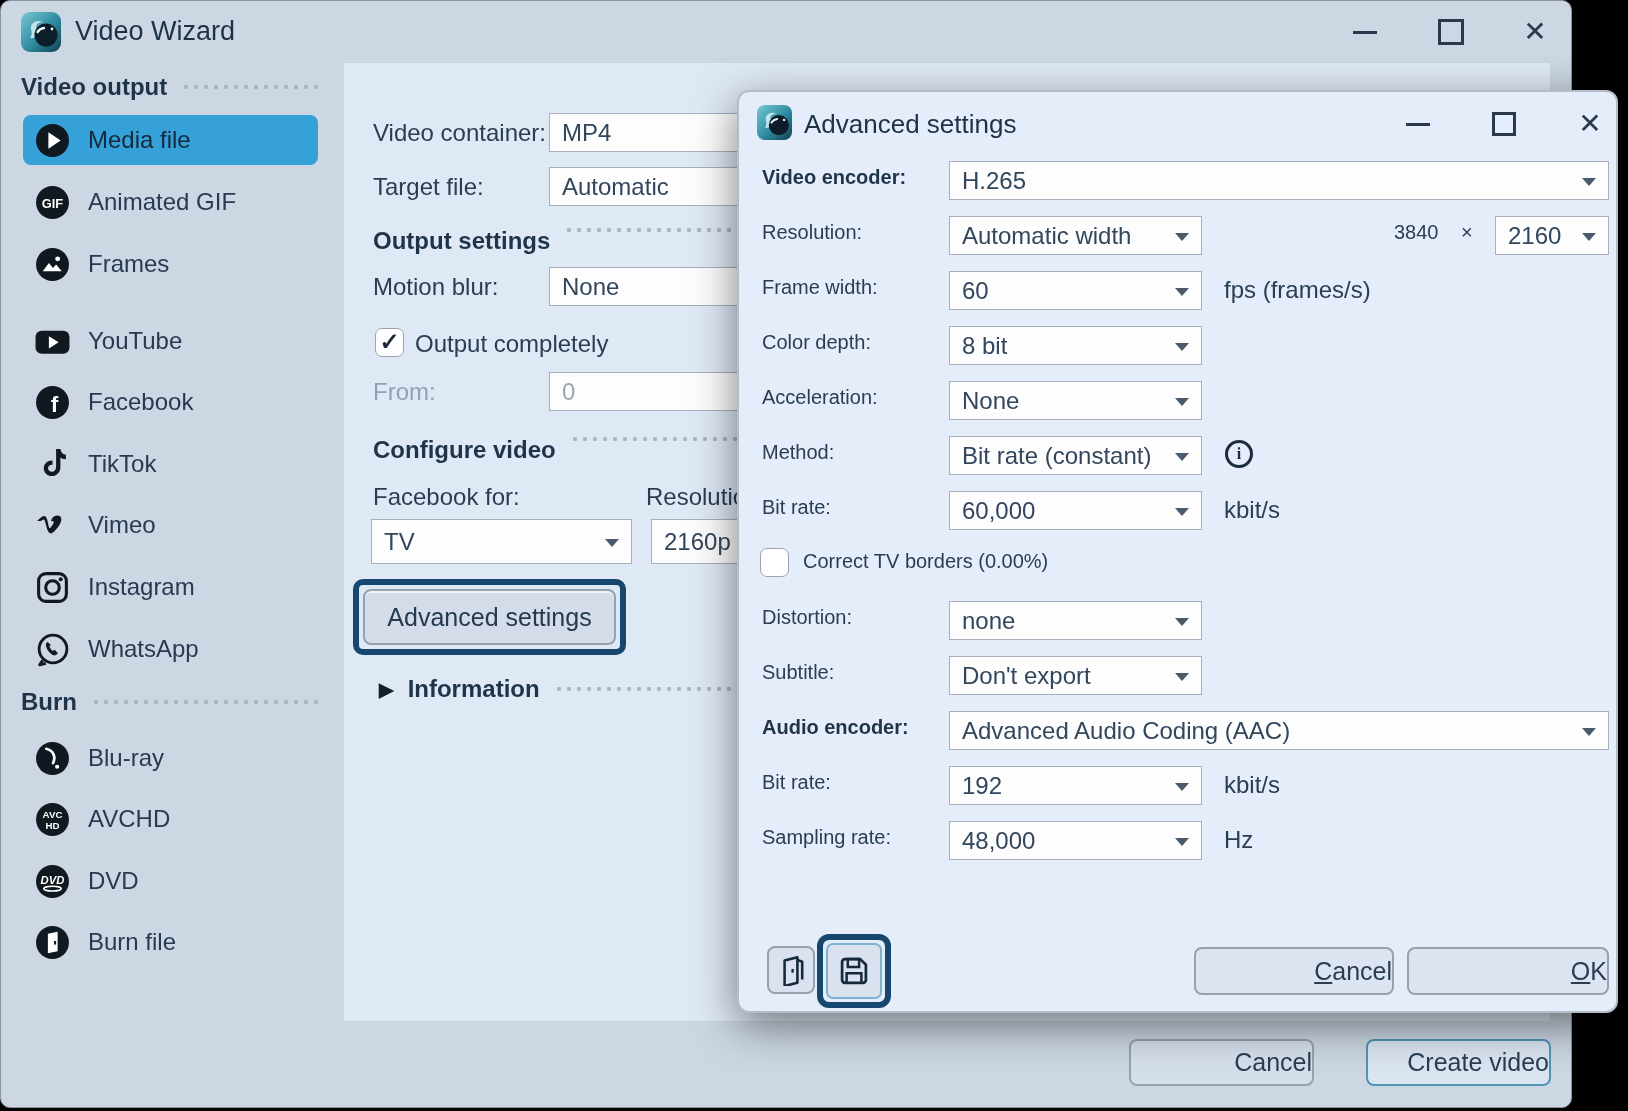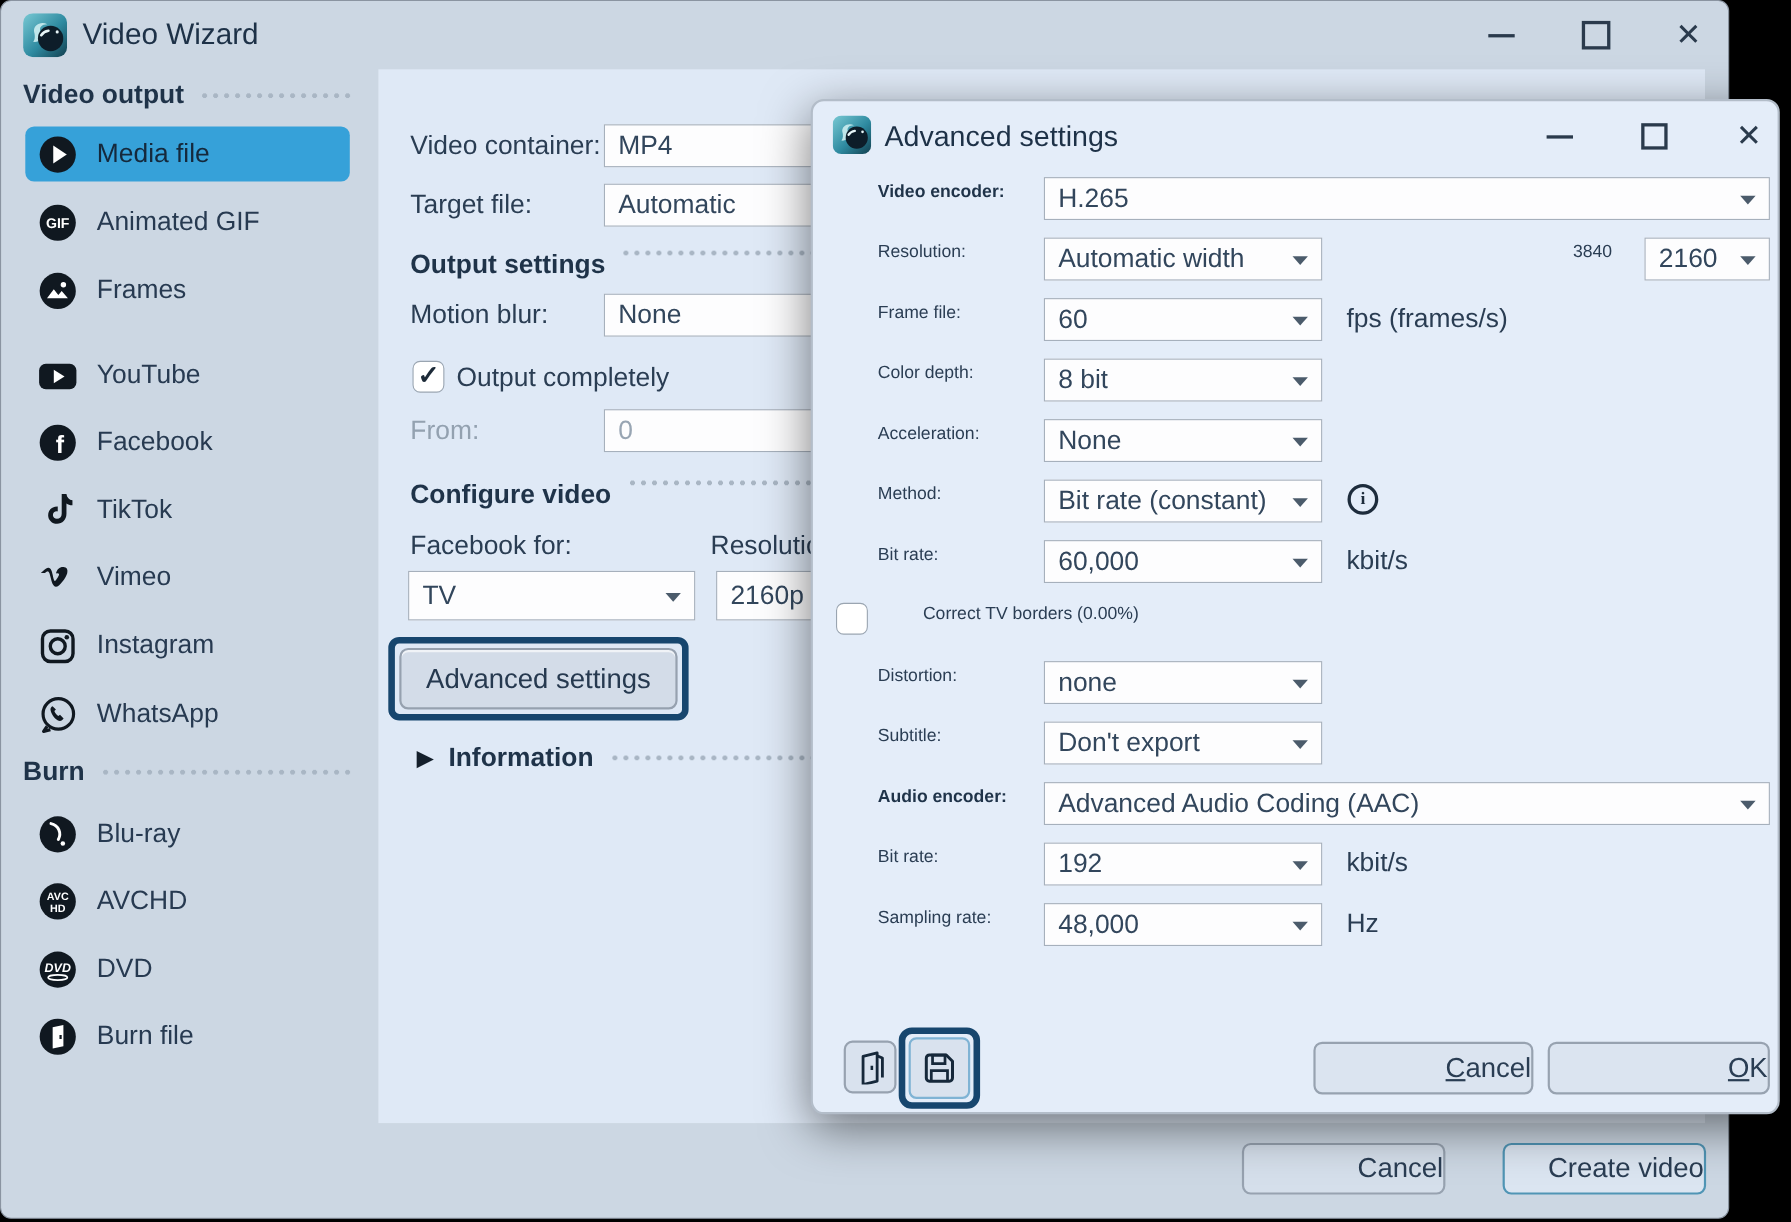--- a/index.html
+++ b/index.html
@@ -46,21 +46,21 @@
   .expander .tri{font-size:19px;color:#141f2b;margin-right:14px;}
   .btn{position:absolute;display:flex;align-items:center;justify-content:flex-end;font-size:25px;color:#2a3d53;
        border:2px solid #97a2b0;border-radius:8px;box-sizing:border-box;background:#d5dfeb;cursor:default;}
   .btn.teal{border-color:#5095b5;background:#dbe5f1;}
   .accel{text-decoration:underline;}
   
   .dialog{position:absolute;left:737px;top:90px;width:881px;height:923px;background:#e4edf9;
           border:2px solid #b3bdc9;border-radius:12px;box-shadow:0 12px 44px rgba(0,0,0,.5);box-sizing:border-box;}
   .dlg-icon{position:absolute;left:18px;top:13px;width:35px;height:35px;}
   .dlg-title{position:absolute;left:65px;top:17px;font-size:26px;color:#1d3147;}
-  .dlg-label{position:absolute;left:23px;font-size:16px;color:#2a3d53;margin-left:36px;}
+  .dlg-label{position:absolute;left:23px;font-size:20px;color:#2a3d53;}
   .dlg-label.b{font-weight:bold;color:#1f3349;}
   .suffix{position:absolute;left:485px;font-size:24px;color:#2a3d53;}
   .info-circ{position:absolute;left:486px;width:28px;height:28px;border:3px solid #1d2c3c;border-radius:50%;
              box-sizing:border-box;display:flex;align-items:center;justify-content:center;
              font-size:16px;font-weight:bold;font-family:"Liberation Serif",serif;color:#1d2c3c;}
   .icon-btn{position:absolute;width:48px;height:48px;background:#d9e2ee;border:2px solid #97a2b0;border-radius:8px;
             box-sizing:border-box;display:flex;align-items:center;justify-content:center;cursor:default;}
   .save-ring{position:absolute;left:78px;top:842px;width:74px;height:74px;border:6px solid #17466e;border-radius:12px;
              box-sizing:border-box;padding:3px;background:#e4edf9;}
   .save-btn{width:100%;height:100%;background:#d9e2ee;border:2px solid #7fb3d4;border-radius:7px;box-sizing:border-box;
@@ -320,21 +320,21 @@
       <span class="val">Automatic width</span>
       <span class="caret"></span>
     </div>
     <div class="dlg-label" style="left:655px;top:129px">3840</div>
     <div class="dlg-label" style="left:722px;top:129px">×</div>
     <div class="box" style="left:756px;top:124px;width:114px;height:39px">
       <span class="val">2160</span>
       <span class="caret"></span>
     </div>
 
-    <div class="dlg-label" style="top:184px">Frame file:</div>
+    <div class="dlg-label" style="top:184px">Frame width:</div>
     <div class="box" style="left:210px;top:179px;width:253px;height:39px">
       <span class="val">60</span>
       <span class="caret"></span>
     </div>
     <div class="suffix" style="top:184px">fps (frames/s)</div>
 
     <div class="dlg-label" style="top:239px">Color depth:</div>
     <div class="box" style="left:210px;top:234px;width:253px;height:39px">
       <span class="val">8 bit</span>
       <span class="caret"></span>

